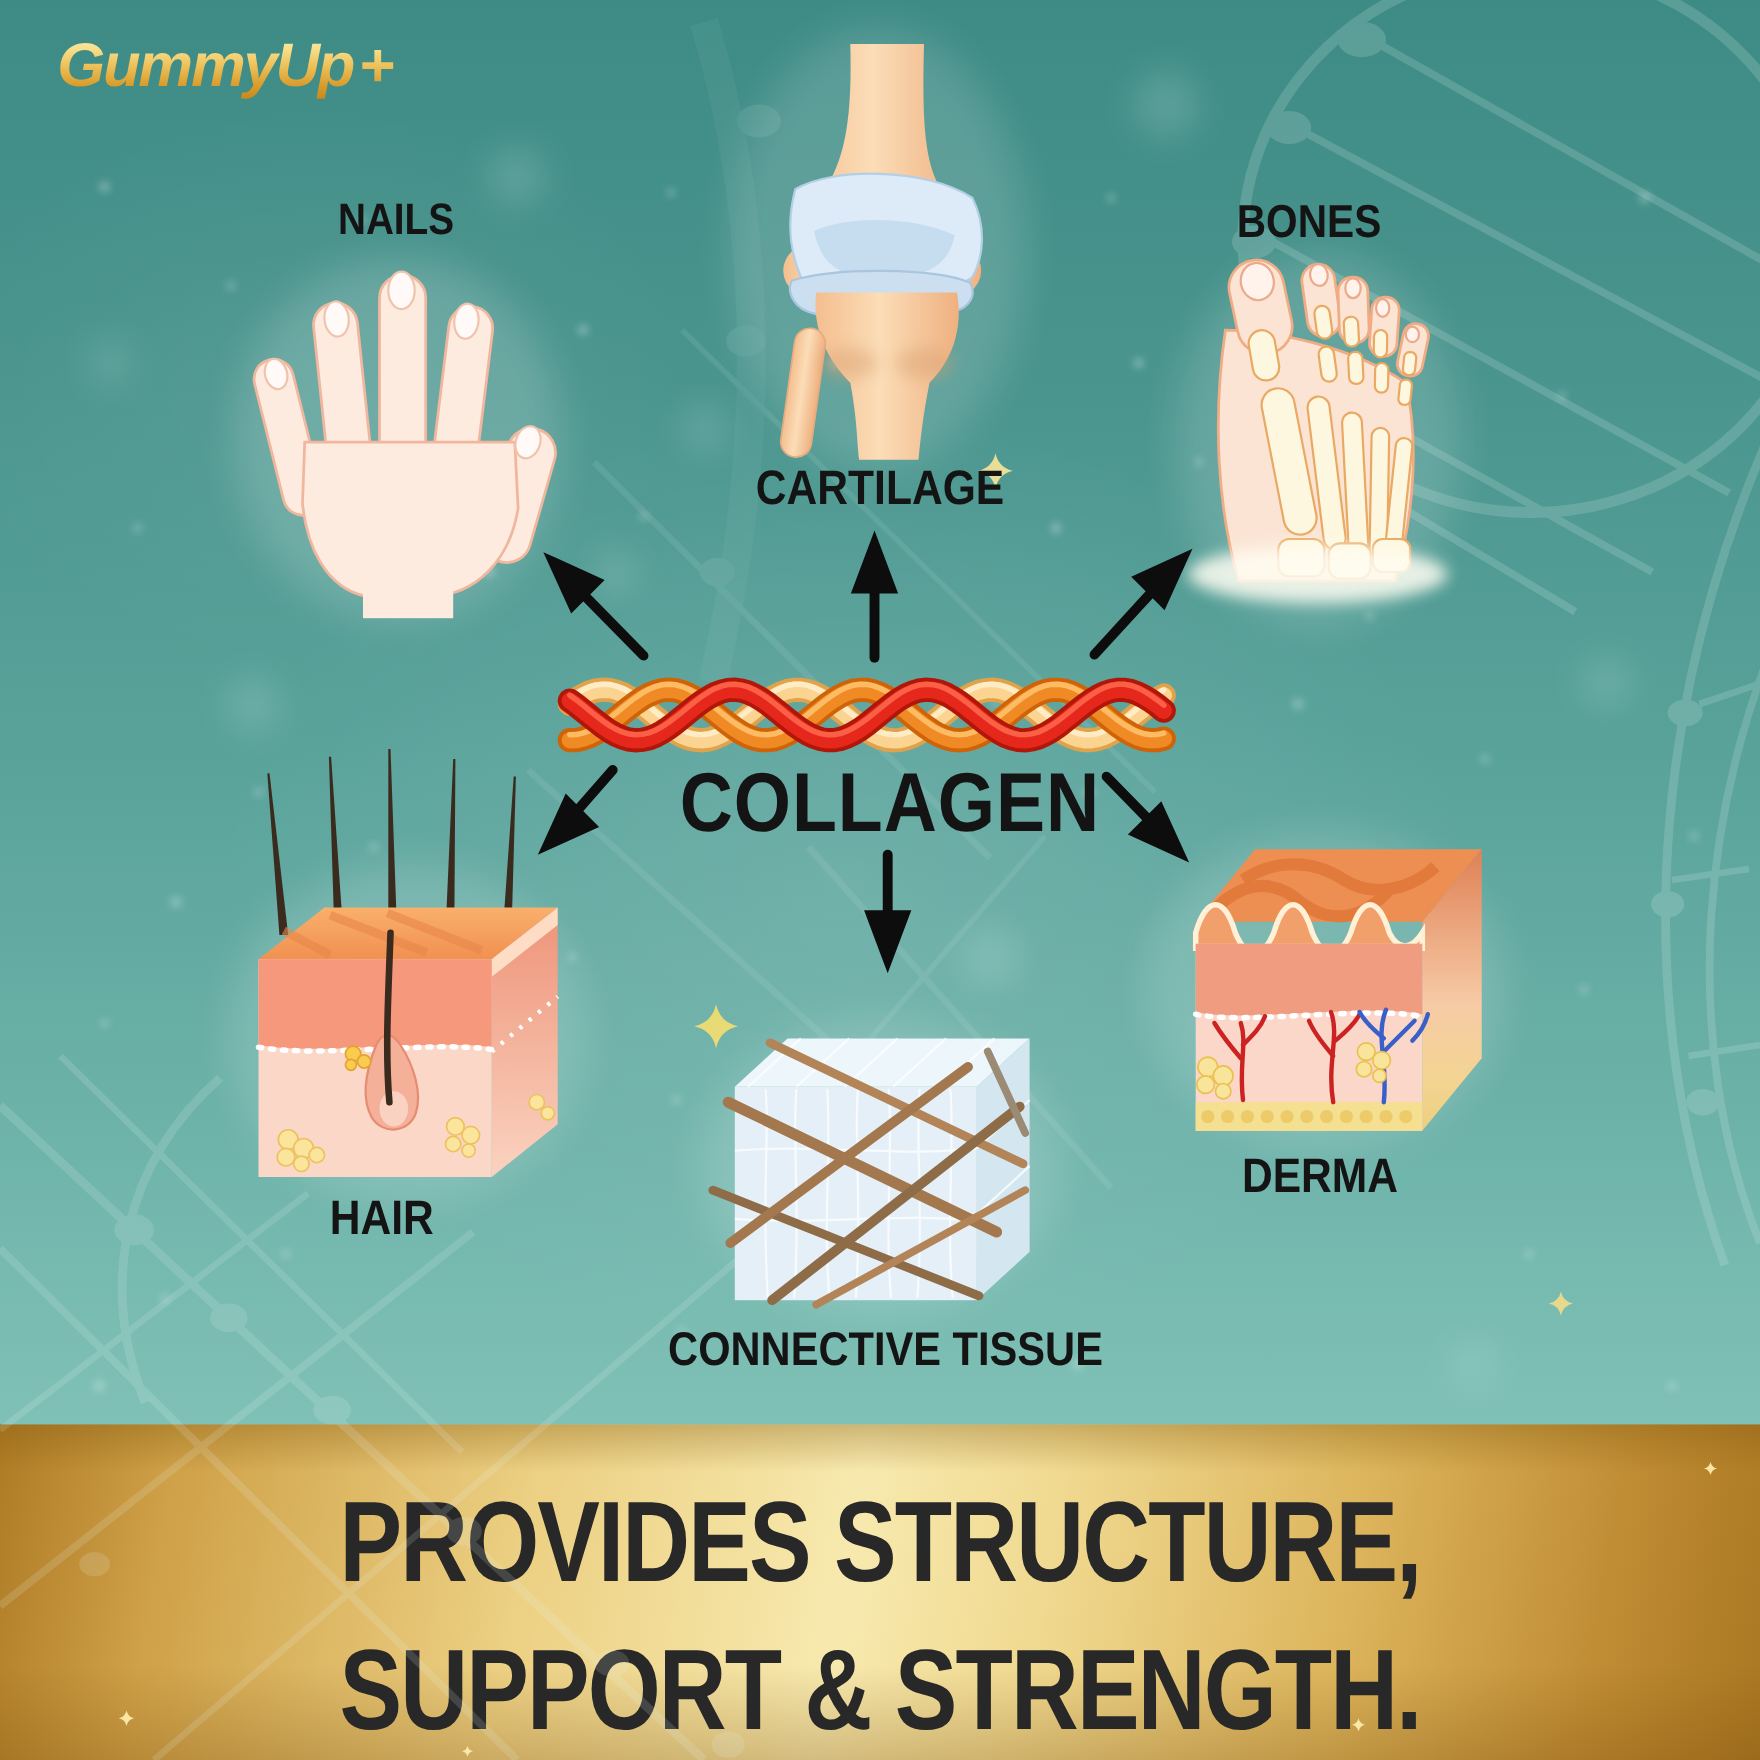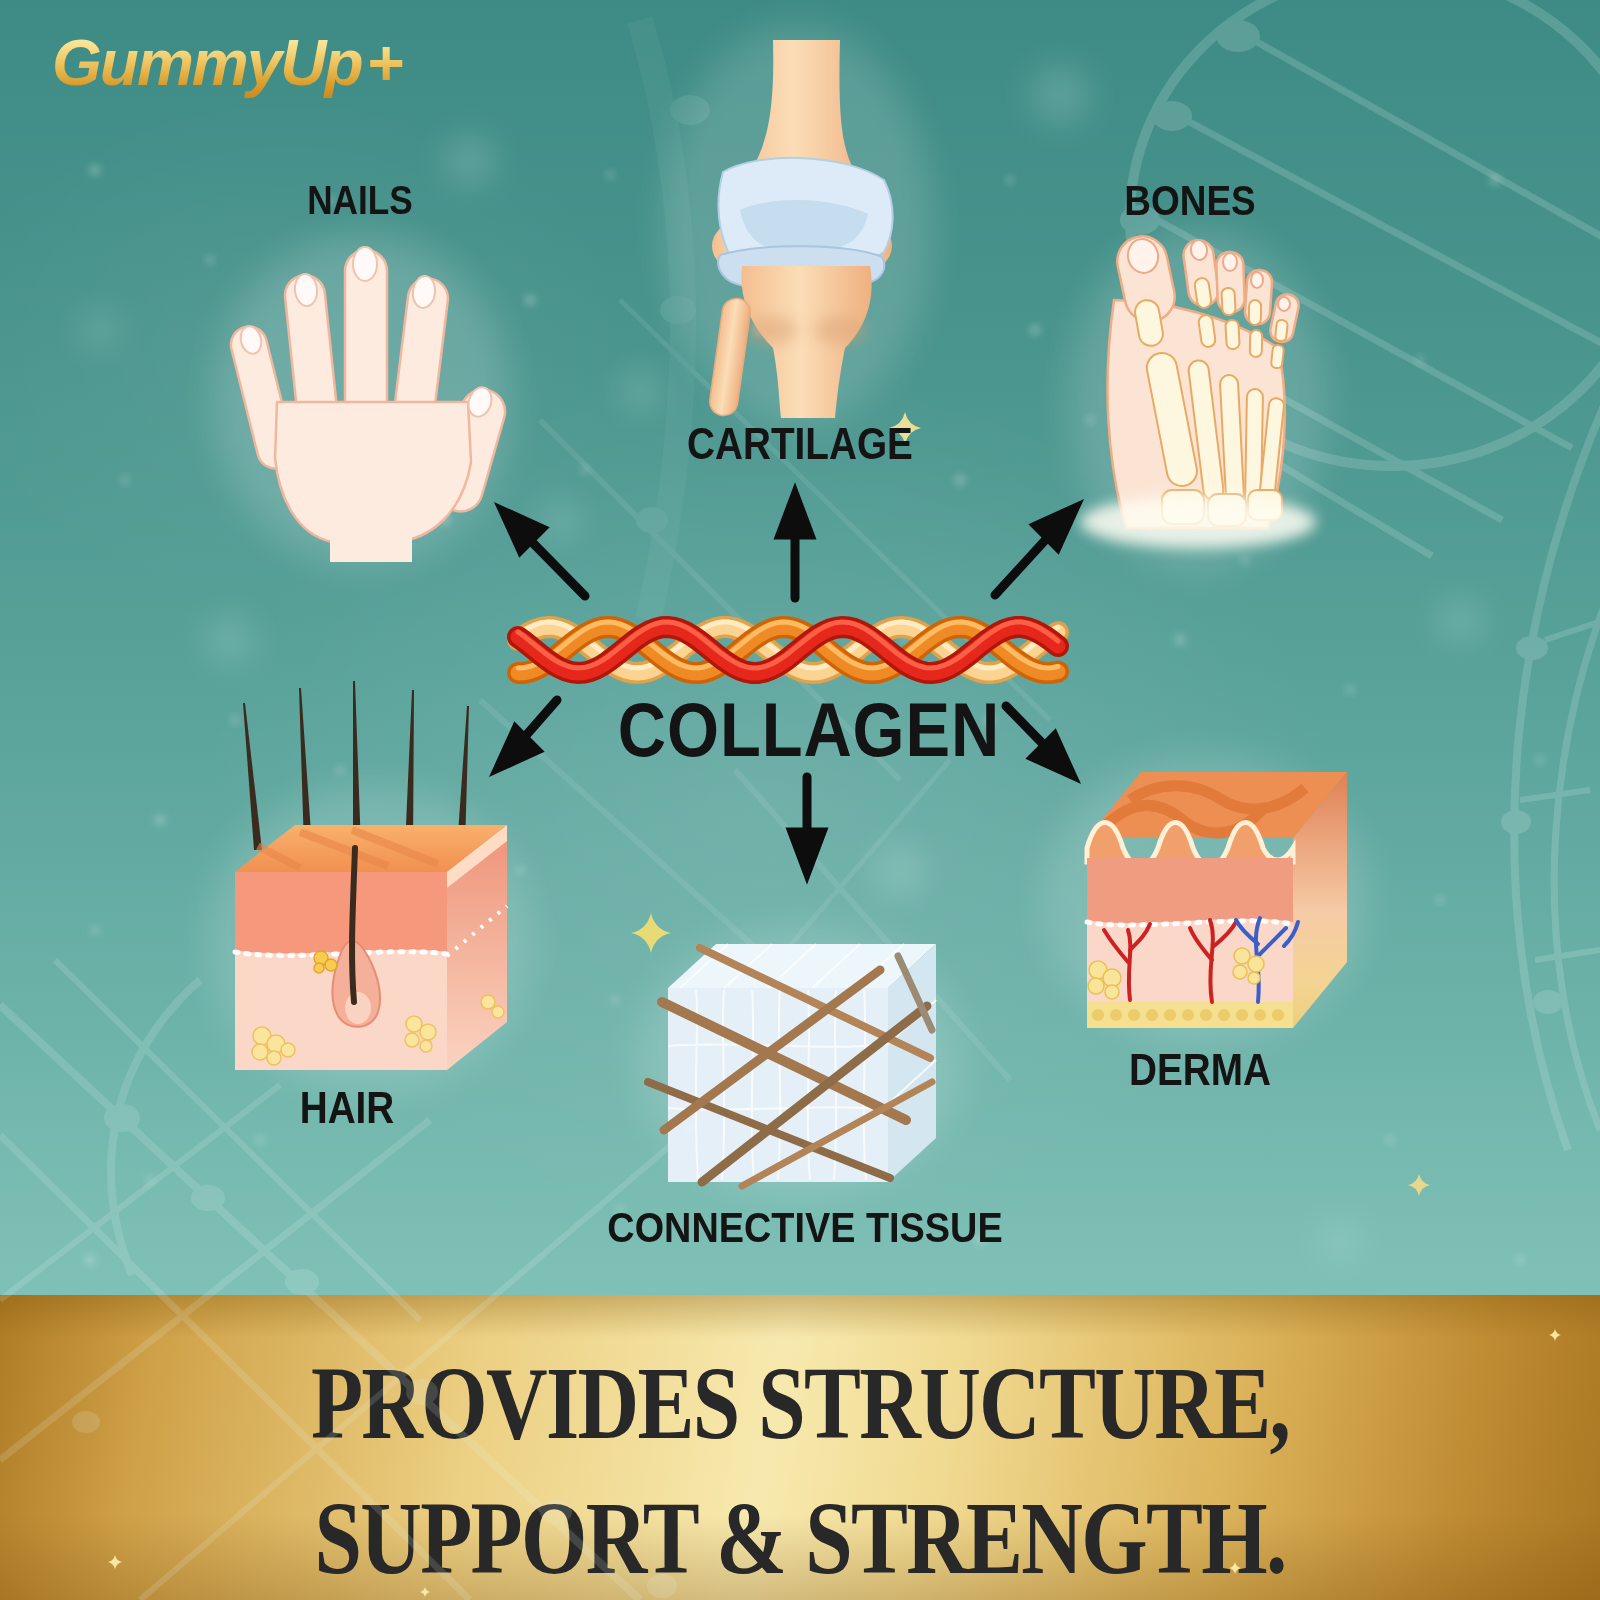--- a/index.html
+++ b/index.html
@@ -15,29 +15,28 @@
   #watermark{z-index:2;pointer-events:none;}
   #artwork{z-index:3;pointer-events:none;}
   .label{
     position:absolute;z-index:4;color:#141414;font-weight:700;line-height:1;
     white-space:nowrap;transform:translateX(-50%) scaleX(.88);
   }
   .label.small{font-size:42px;}
   .collagen{font-size:76px;letter-spacing:1px;}
   .logo{
     position:absolute;left:52px;top:26px;z-index:5;
-    font-style:italic;font-weight:700;font-size:64px;letter-spacing:-2px;
+    font-style:italic;font-weight:700;font-size:56px;letter-spacing:-2px;
     background:linear-gradient(180deg,#FCF3C0 0%,#F7DF8C 28%,#EDC15B 52%,#D99E2E 78%,#C8861B 100%);
     -webkit-background-clip:text;background-clip:text;color:transparent;
   }
   .logo .plus{font-style:normal;font-weight:700;margin-left:6px;}
   .banner{
     position:absolute;left:0;top:1295px;width:1600px;height:305px;z-index:1;
     background:linear-gradient(100deg,#AE7B25 0%,#CFA148 10%,#ECD083 30%,#F7E9AE 48%,#F1DB93 58%,#DCB45B 76%,#BE8A32 91%,#A97722 100%);
-    font-family:Liberation Serif, serif;
   }
   .banner::before{
     content:"";position:absolute;inset:0;
     background:linear-gradient(180deg,rgba(130,88,12,.35) 0%,rgba(255,255,255,0) 14%,rgba(255,255,255,0) 72%,rgba(120,75,10,.28) 100%);
   }
   .banner-text{
     position:relative;margin-top:40px;text-align:center;
     font-weight:700;font-size:104px;line-height:1.30;color:#282828;
     transform:scaleX(.82);letter-spacing:-2px;
   }

